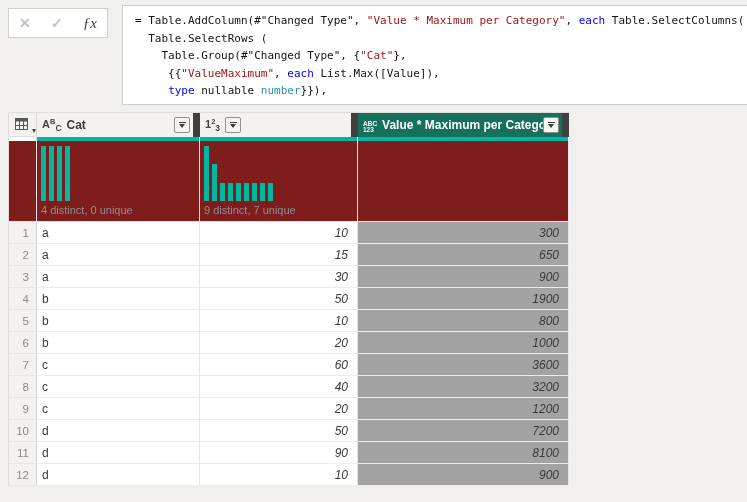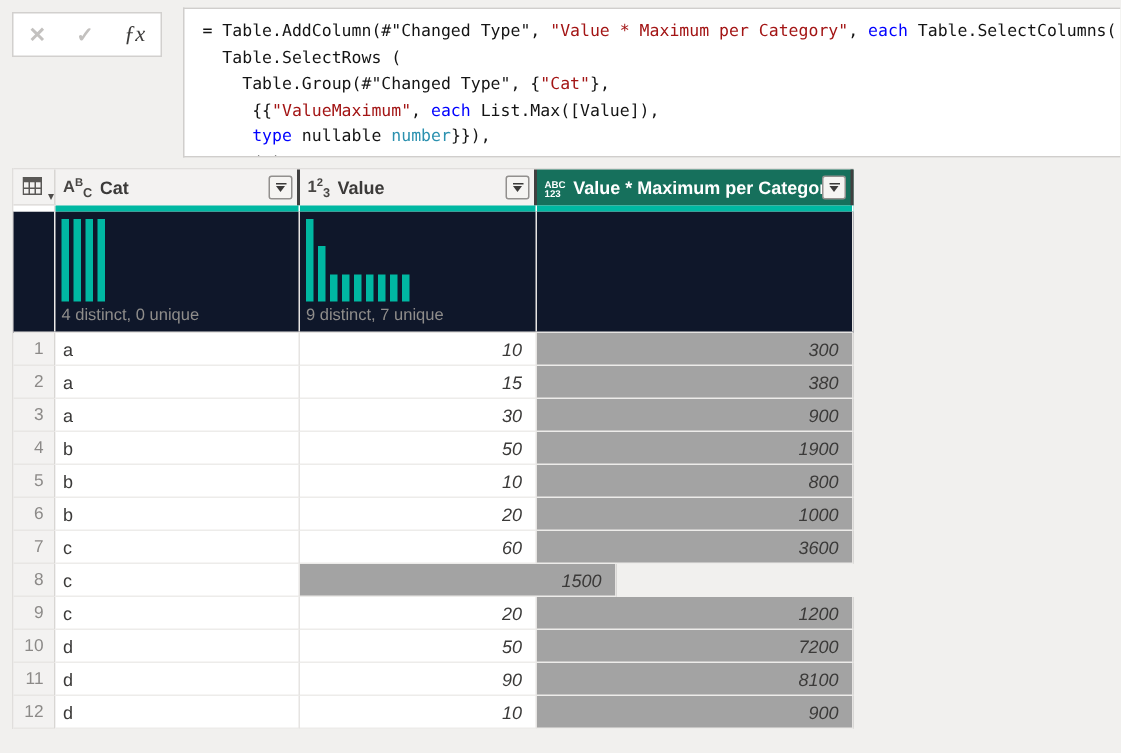--- a/index.html
+++ b/index.html
@@ -39,21 +39,21 @@
 
   .header-row { display:flex; height:25px; border-top:1px solid #e0dedc; }
   .corner {
     width:28px; background:#f3f2f1; border-right:1px solid #d8d6d3; border-bottom:1px solid #e0dedc;
     position:relative; display:flex; align-items:center; justify-content:center;
   }
   .corner-arrow { position:absolute; right:0px; bottom:1px; font-size:8px; color:#4e4c4a; }
 
   .hcell {
     background:#f3f2f1; color:#3b3a39; font-size:12px; font-weight:bold;
-    border-right:2px solid #404040;
+    border-right:7px solid #404040;
     display:flex; align-items:center; padding:0 3px 0 5px; overflow:hidden;
   }
   .hcell.sel { background:var(--c-selhead); color:#ffffff; }
   .hlabel { flex:1 1 auto; white-space:nowrap; overflow:hidden; }
 
   .ticon { flex:0 0 auto; margin-right:5px; font-weight:bold; color:#484644; font-size:11px; line-height:1; }
   .hcell.sel .ticon { color:#ffffff; }
   .ticon .up   { font-size:7.5px; vertical-align:4px; }
   .ticon .down { font-size:8.5px; vertical-align:-3px; }
   .ticon .stack { display:inline-flex; flex-direction:column; font-size:6.5px; line-height:6.5px; letter-spacing:0; }
@@ -64,21 +64,21 @@
     display:flex; flex-direction:column; align-items:center; justify-content:center; gap:1px;
     cursor:pointer;
   }
   .fbtn .bar { width:7px; height:1px; background:#3b3a39; }
   .fbtn .tri { width:0; height:0; border-left:3.5px solid transparent; border-right:3.5px solid transparent; border-top:4px solid #3b3a39; }
 
   .qrow { display:flex; height:4px; }
   .qspacer { width:28px; background:#ffffff; border-right:1px solid #e0dedc; }
   .qseg { background:var(--c-accent); border-right:1px solid #ffffff; }
 
-  .profile-row { display:flex; height:81px; background:#0f172a; border-bottom:1px solid #e6e4e2; }
+  .profile-row { display:flex; height:81px; background:#7f1d1d; border-bottom:1px solid #e6e4e2; }
   .pgutter { width:28px; border-right:1px solid #eceae8; }
   .pcell { position:relative; border-right:1px solid #e6e4e2; }
   .bars { position:absolute; left:4px; top:5px; height:55px; display:flex; align-items:flex-end; }
   .vbar { width:5px; margin-right:3px; background:var(--c-accent); }
   .plabel { position:absolute; left:4px; top:63px; font-size:11px; color:#8f8d8b; white-space:nowrap; }
 
   .drow { display:flex; height:22px; }
   .rnum {
     width:28px; background:#f3f2f1; color:#8c8a88; font-size:11.5px;
     border-right:1px solid #d8d6d3; border-bottom:1px solid #e8e6e4;
@@ -119,21 +119,20 @@
   <div class="hcell col-0">
         <span class="ticon">A<span class="up">B</span><span class="down">C</span></span>
         <span class="hlabel">Cat</span>
         <span class="fbtn">
           <span class="bar"></span>
           <span class="tri"></span>
         </span>
       </div>
       <div class="hcell col-1">
         <span class="ticon">1<span class="up">2</span><span class="down">3</span></span>
-        <span class="hlabel">Value</span>
         <span class="fbtn">
           <span class="bar"></span>
           <span class="tri"></span>
         </span>
       </div>
       <div class="hcell col-2 sel">
         <span class="ticon"><span class="stack">
             <span>ABC</span>
             <span>123</span>
           </span></span>
@@ -184,21 +183,21 @@
       <div class="drow">
         <div class="rnum">1</div>
         <div class="dcell col-0">a</div>
         <div class="dcell col-1 num">10</div>
         <div class="dcell col-2 num selcol">300</div>
       </div>
       <div class="drow">
         <div class="rnum">2</div>
         <div class="dcell col-0">a</div>
         <div class="dcell col-1 num">15</div>
-        <div class="dcell col-2 num selcol">380</div>
+        <div class="dcell col-2 num selcol">650</div>
       </div>
       <div class="drow">
         <div class="rnum">3</div>
         <div class="dcell col-0">a</div>
         <div class="dcell col-1 num">30</div>
         <div class="dcell col-2 num selcol">900</div>
       </div>
       <div class="drow">
         <div class="rnum">4</div>
         <div class="dcell col-0">b</div>
@@ -219,21 +218,22 @@
       </div>
       <div class="drow">
         <div class="rnum">7</div>
         <div class="dcell col-0">c</div>
         <div class="dcell col-1 num">60</div>
         <div class="dcell col-2 num selcol">3600</div>
       </div>
       <div class="drow">
         <div class="rnum">8</div>
         <div class="dcell col-0">c</div>
-        <div class="dcell col-2 num selcol">1500</div>
+        <div class="dcell col-1 num">40</div>
+        <div class="dcell col-2 num selcol">3200</div>
       </div>
       <div class="drow">
         <div class="rnum">9</div>
         <div class="dcell col-0">c</div>
         <div class="dcell col-1 num">20</div>
         <div class="dcell col-2 num selcol">1200</div>
       </div>
       <div class="drow">
         <div class="rnum">10</div>
         <div class="dcell col-0">d</div>

